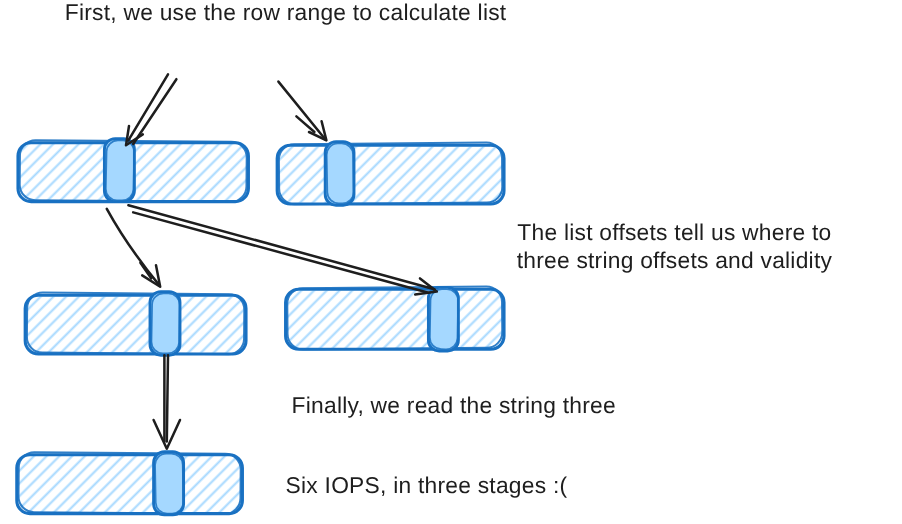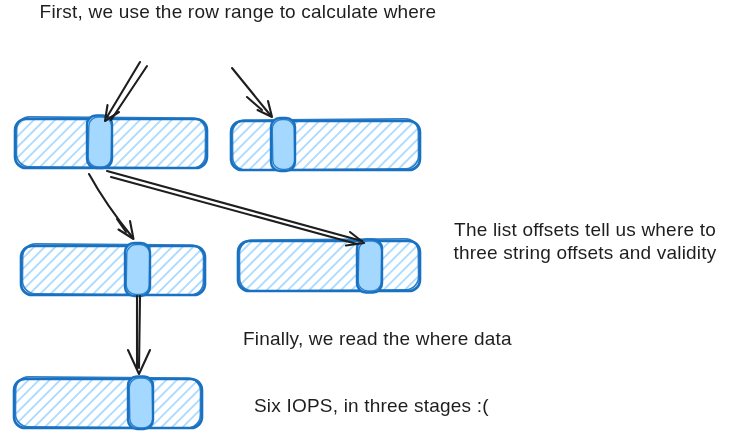--- a/index.html
+++ b/index.html
@@ -99,25 +99,25 @@
     </g>
 
     <g>
       <path class="ar" d="M137 296 L137 368"></path>
       <path class="ar" d="M140 296 L139 368"></path>
       <path class="ar" d="M128 350 L139 374 L150 350"></path>
     </g>
   </svg>
 
   <div class="caption center" style="left:0; top:6; width:476px;">
-    <div>First, we use the row range to calculate where</div>
+    <div>First, we use the row range to calculate list</div>
   </div>
 
-  <div class="caption center" style="left:418px; top:183px; width:334px; line-height:23px;margin-top:35px;">
+  <div class="caption center" style="left:395px; top:183px; width:334px; line-height:23px;">
     <div>The list offsets tell us where to</div>
     <div>three string offsets and validity</div>
   </div>
 
-  <div class="caption" style="left:243px; top:327px;">Finally, we read the where data</div>
+  <div class="caption" style="left:243px; top:327px;">Finally, we read the string three</div>
 
-  <div class="caption" style="left:238px; top:394px;margin-left:16px;">Six IOPS, in three stages :(</div>
+  <div class="caption" style="left:238px; top:394px;">Six IOPS, in three stages :(</div>
 
 </div>
 
 </body></html>

